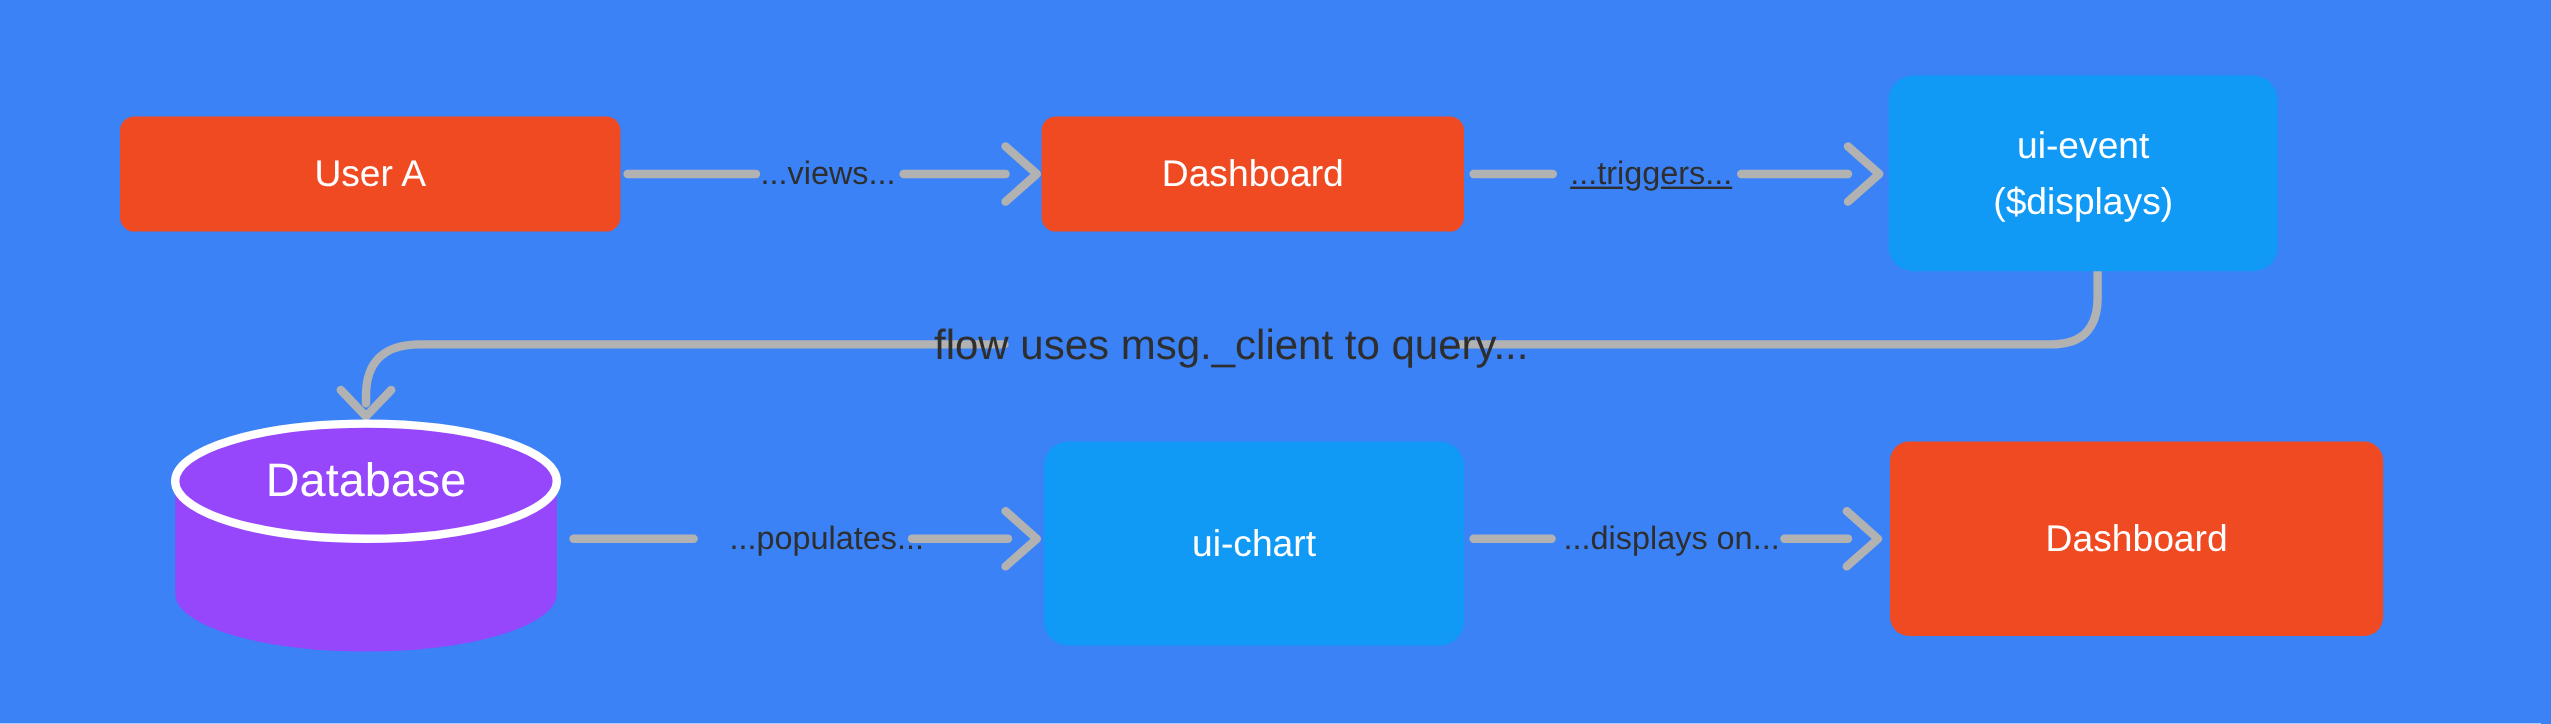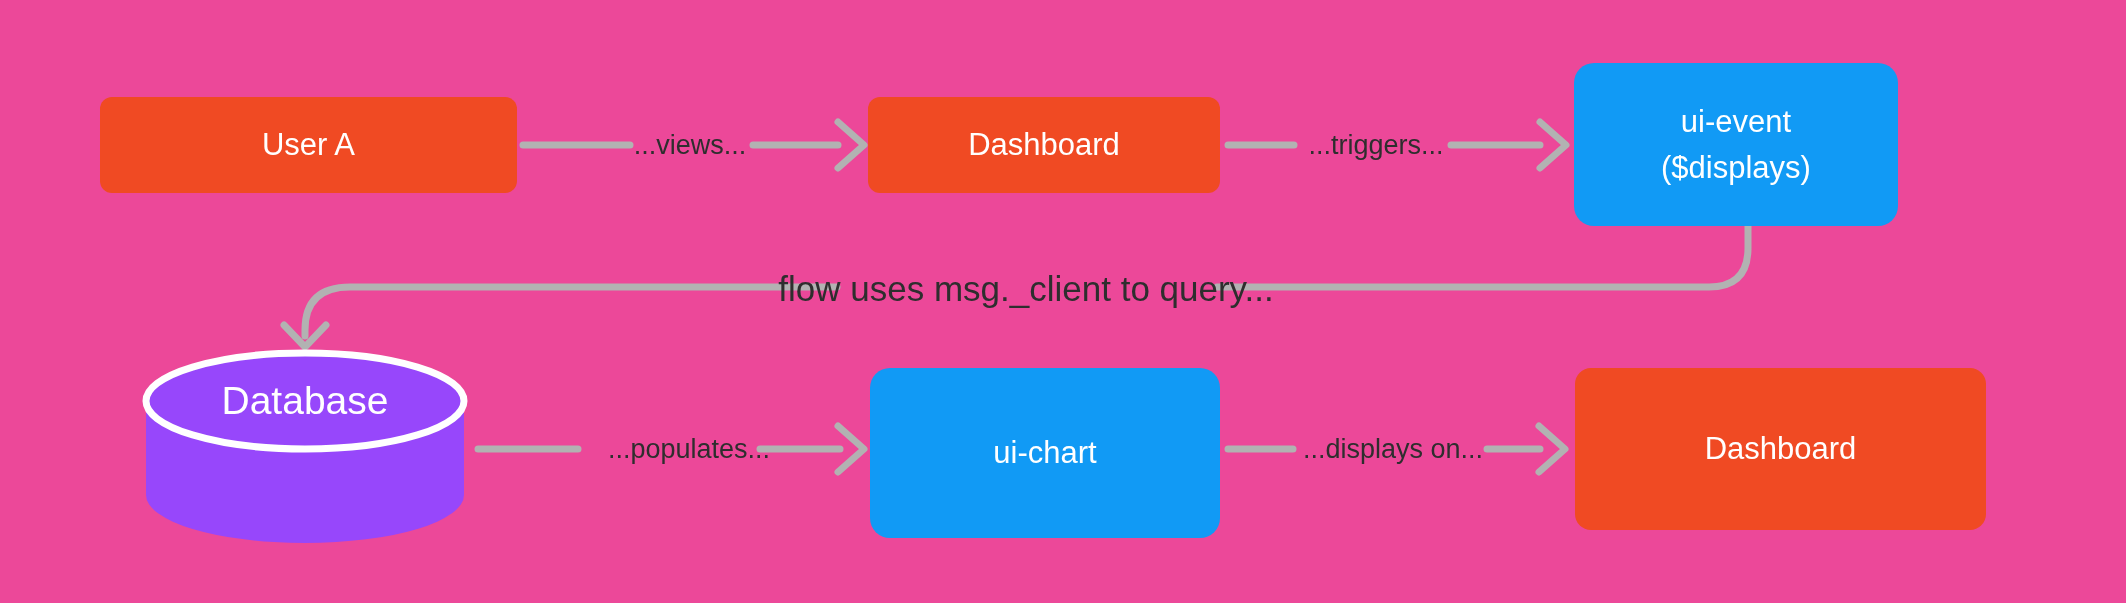--- a/index.html
+++ b/index.html
@@ -5,21 +5,21 @@
   html, body {
     margin: 0;
     padding: 0;
     background: #ffffff;
     font-family: "Liberation Sans", sans-serif;
   }
   .canvas {
     position: relative;
     width: 2126px;
     height: 603px;
-    background: #ec4899;
+    background: #3b82f6;
     overflow: hidden;
   }
   .wires {
     position: absolute;
     left: 0;
     top: 0;
   }
   .wire {
     fill: none;
     stroke: #B2B2B2;
@@ -131,21 +131,21 @@
   <div class="node blue" style="left:870px; top:368px; width:350px; height:170px;">
     <span>ui-chart</span>
   </div>
 
   <div class="node red tall" style="left:1575px; top:368px; width:411px; height:162px;">
     <span>Dashboard</span>
   </div>
 
   <div class="edge-label" style="left:690px; top:145px;">...views...</div>
 
-  <div class="edge-label" style="left:1376px; top:145px;">...triggers...</div>
+  <div class="edge-label" style="left:1376px; top:145px;text-decoration:underline;">...triggers...</div>
 
   <div class="edge-label" style="left:1026px; top:288px; font-size:35px;">flow uses msg._client to query...</div>
 
   <div class="edge-label" style="left:689px; top:449px;">...populates...</div>
 
   <div class="edge-label" style="left:1393px; top:449px;">...displays on...</div>
 
 </div>
 
 </body></html>

